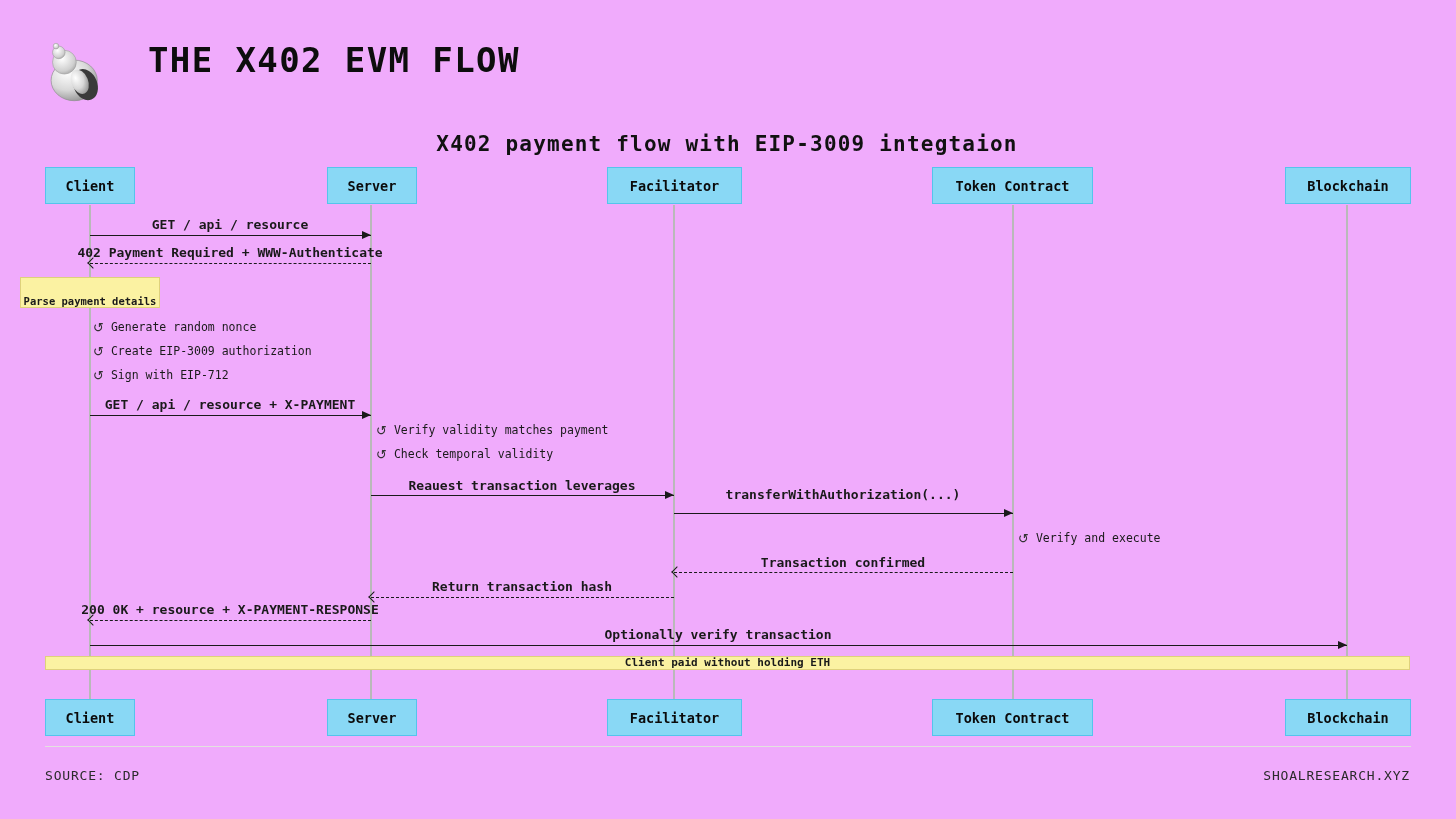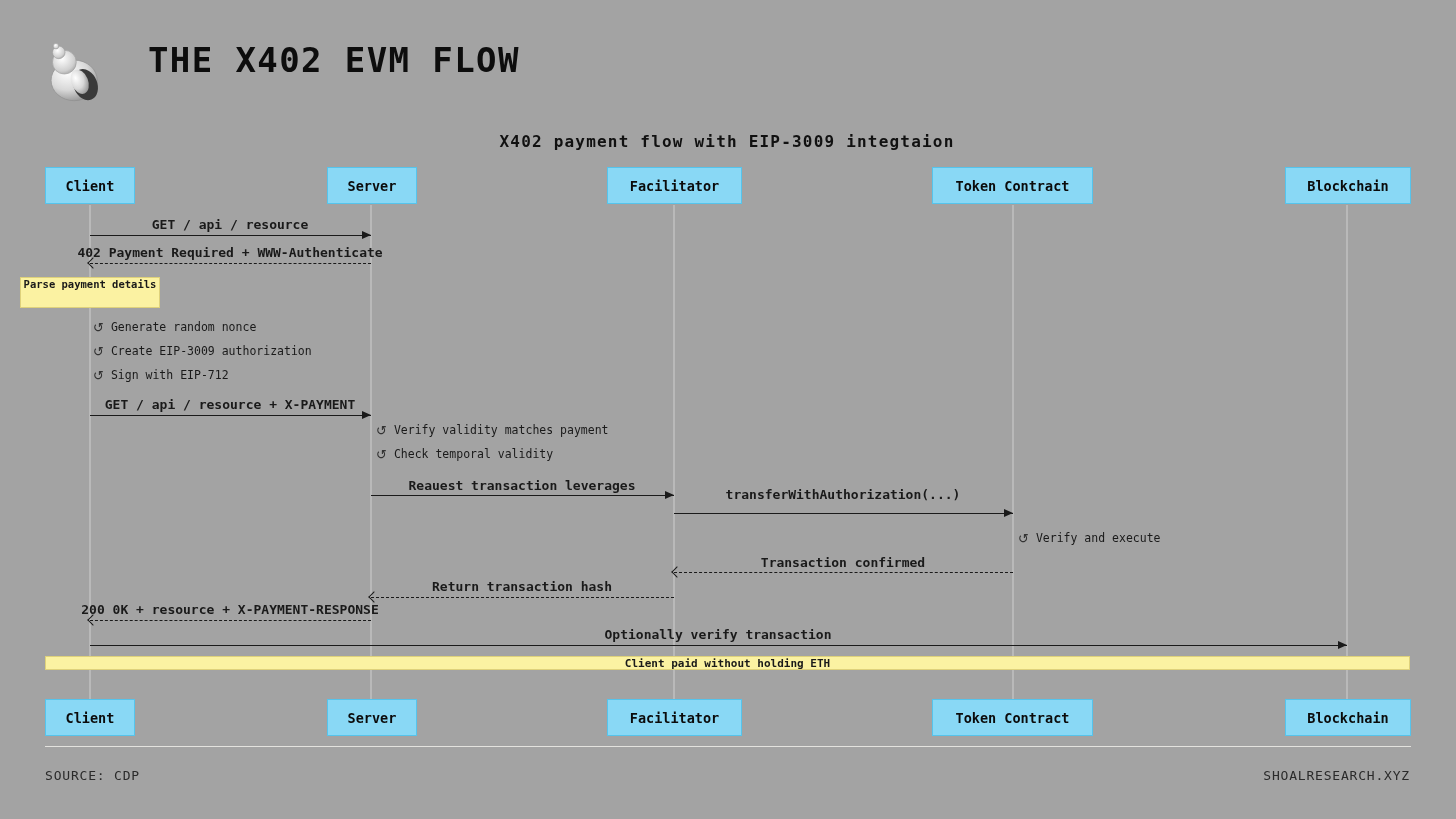--- a/index.html
+++ b/index.html
@@ -1,32 +1,32 @@
 <!DOCTYPE html>
 <html><head>
 <meta charset="utf-8">
 <style>
   html,body{margin:0;padding:0;background:#f7f6f2;}
   .canvas{
     position:relative; width:1456px; height:819px; overflow:hidden;
-    background:#a3a3a3; font-family:"DejaVu Sans Mono", monospace; color:#1a1a1a;
+    background:#f0abfc; font-family:"DejaVu Sans Mono", monospace; color:#1a1a1a;
   }
   
   .logo{position:absolute; left:42px; top:36px; width:70px; height:72px;}
   .page-title{
     position:absolute; left:148px; top:40px; font-size:34px; font-weight:bold;
     letter-spacing:1.4px; color:#0d0d0d; white-space:nowrap;
   }
   .page-subtitle{
     position:absolute; left:148px; top:92px; font-size:17px; letter-spacing:2.9px;
     color:#222; white-space:nowrap;
   }
   .diagram-title{
     position:absolute; left:727px; top:132px; transform:translateX(-50%);
-    font-size:16px; font-weight:bold; letter-spacing:1.2px; white-space:nowrap; color:#111;
+    font-size:21px; font-weight:bold; letter-spacing:1.2px; white-space:nowrap; color:#111;
   }
   
   .actor{
     position:absolute; height:37px; background:#89d8f5; border:1.5px solid #55c4ec;
     display:flex; align-items:center; justify-content:center;
     font-size:13.5px; font-weight:bold; color:#0b0b0b; box-sizing:border-box; white-space:nowrap;
   }
   .lifeline{position:absolute; top:205px; height:494px; width:2px; background:#b9b9b9;}
   
   .msg-label{
@@ -46,21 +46,21 @@
     transform:rotate(45deg);
   }
   .self-msg{
     position:absolute; font-size:11.5px; white-space:nowrap; color:#1a1a1a;
     display:flex; align-items:center; gap:7px; line-height:1;
   }
   .loop-icon{font-family:"DejaVu Sans", sans-serif; font-size:13px; color:#333; line-height:1;}
   
   .note{
     position:absolute; background:#fbf2a2; border:1.5px solid #ded17b; box-sizing:border-box;
-    display:flex; align-items:flex-start; justify-content:center;
+    display:flex; align-items:flex-end; justify-content:center;
     font-weight:bold; color:#1a1a1a; white-space:nowrap;
   }
   .note.small{font-size:10.5px;}
   .note.banner{font-size:11px;}
   
   .footer-divider{position:absolute; left:45px; right:45px; top:746px; height:1px; background:#e3e2de;}
   .footer-source{position:absolute; left:45px; top:768px; font-size:13px; letter-spacing:0.8px; color:#2b2b2b;}
   .footer-site{position:absolute; right:46px; top:768px; font-size:13px; letter-spacing:0.8px; color:#2b2b2b;text-align:right;}
 </style>
 </head>

